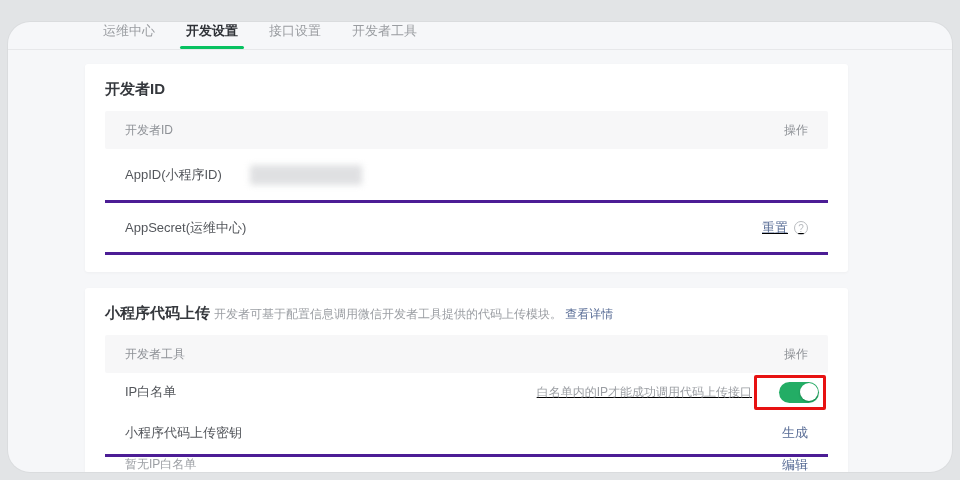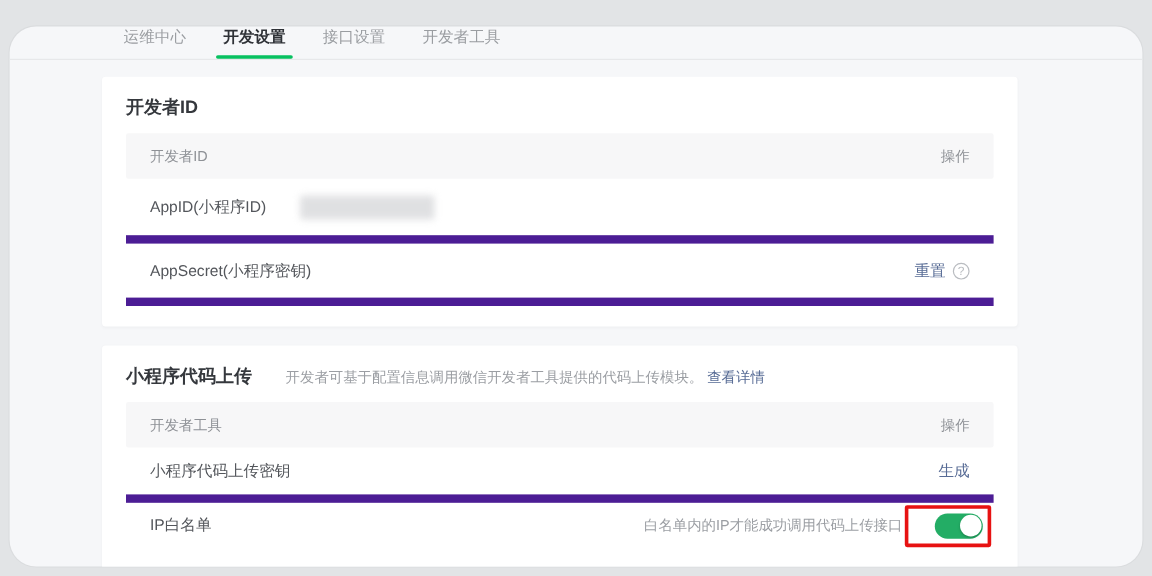--- a/index.html
+++ b/index.html
@@ -30,40 +30,40 @@
   }
   
   .card {
     margin-left:77px; width:763px; background:#ffffff; border-radius:3px;
     box-shadow:0 1px 3px rgba(0,0,0,0.035);
   }
   .card-1 { margin-top:14px; height:208px; }
   .card-2 { margin-top:16px; height:201px; }
   .card-title-row { display:flex; align-items:baseline; padding:16px 20px 12px 20px; }
   .card-title { font-size:15px; color:#35383d; font-weight:bold; }
-  .card-desc { font-size:12px; color:#9b9ea3; margin-left:28px; }
+  .card-desc { font-size:12px; color:#9b9ea3; margin-left:4px; }
   .link { font-size:12px; color:#576b95; cursor:pointer; text-decoration:none; }
   .link-md { font-size:13px; }
   .thead {
     margin:0 20px; height:38px; background:#f7f7f8; border-radius:2px;
     display:flex; justify-content:space-between; align-items:center;
     padding:0 20px; font-size:12px; color:#8e9196;
   }
   .trow {
     margin:0 20px; padding:0 20px;
     display:flex; justify-content:space-between; align-items:center;
   }
-  .row-border { border-bottom:7px solid #4c1d95; }
+  .row-border { border-bottom:3px solid #4c1d95; }
   .row-label { font-size:13px; color:#53565b; }
   .row-left { display:flex; align-items:center; }
   .redacted {
     width:112px; height:20px; margin-left:28px; border-radius:2px;
     background:#cfd0d3; filter:blur(3px); opacity:0.65;
   }
-  .action-group { display:flex; align-items:center; }
+  .action-group { display:flex; align-items:center;text-decoration:underline; }
   .help-icon {
     width:14px; height:14px; margin-left:6px; border:1px solid #b9bcc0;
     border-radius:50%; color:#b9bcc0; font-size:10px; line-height:13px;
     text-align:center; cursor:pointer;
   }
   .hint { font-size:12px; color:#9b9ea3; white-space:nowrap; }
   
   .red-box {
     border:3px solid #e71212; border-radius:2px;
     padding:4px 4px 4px 22px; margin-left:2px;
@@ -100,50 +100,54 @@
       <span>操作</span>
     </div>
     <div class="trow row-border" style="height:54px;">
       <div class="row-left">
         <span class="row-label">AppID(小程序ID)</span>
         <span class="redacted"></span>
       </div>
       <div></div>
     </div>
     <div class="trow row-border" style="height:52px;">
-      <span class="row-label">AppSecret(小程序密钥)</span>
+      <span class="row-label">AppSecret(运维中心)</span>
       <div class="action-group">
         <a class="link link-md">重置</a>
         <span class="help-icon">?</span>
       </div>
     </div>
   </div>
 
   <div class="card card-2">
     <div class="card-title-row">
       <div class="card-title">小程序代码上传</div>
       <div class="card-desc">
         <span>开发者可基于配置信息调用微信开发者工具提供的代码上传模块。</span>
         <a class="link">查看详情</a>
       </div>
     </div>
     <div class="thead">
       <span>开发者工具</span>
       <span>操作</span>
     </div>
-    <div class="trow row-border" style="height:46px;">
-      <span class="row-label">小程序代码上传密钥</span>
-      <a class="link link-md">生成</a>
-    </div>
     <div class="trow" style="height:38px; padding-right:2px;">
       <span class="row-label">IP白名单</span>
       <div class="action-group">
         <span class="hint">白名单内的IP才能成功调用代码上传接口</span>
         <div class="red-box">
           <div class="toggle">
             <div class="knob"></div>
           </div>
         </div>
       </div>
     </div>
+    <div class="trow row-border" style="height:46px;">
+      <span class="row-label">小程序代码上传密钥</span>
+      <a class="link link-md">生成</a>
+    </div>
+    <div class="trow row-border" style="height:24px; padding-bottom:6px;">
+      <span class="hint">暂无IP白名单</span>
+      <a class="link link-md">编辑</a>
+    </div>
   </div>
 
 </div>
 
 </body></html>

